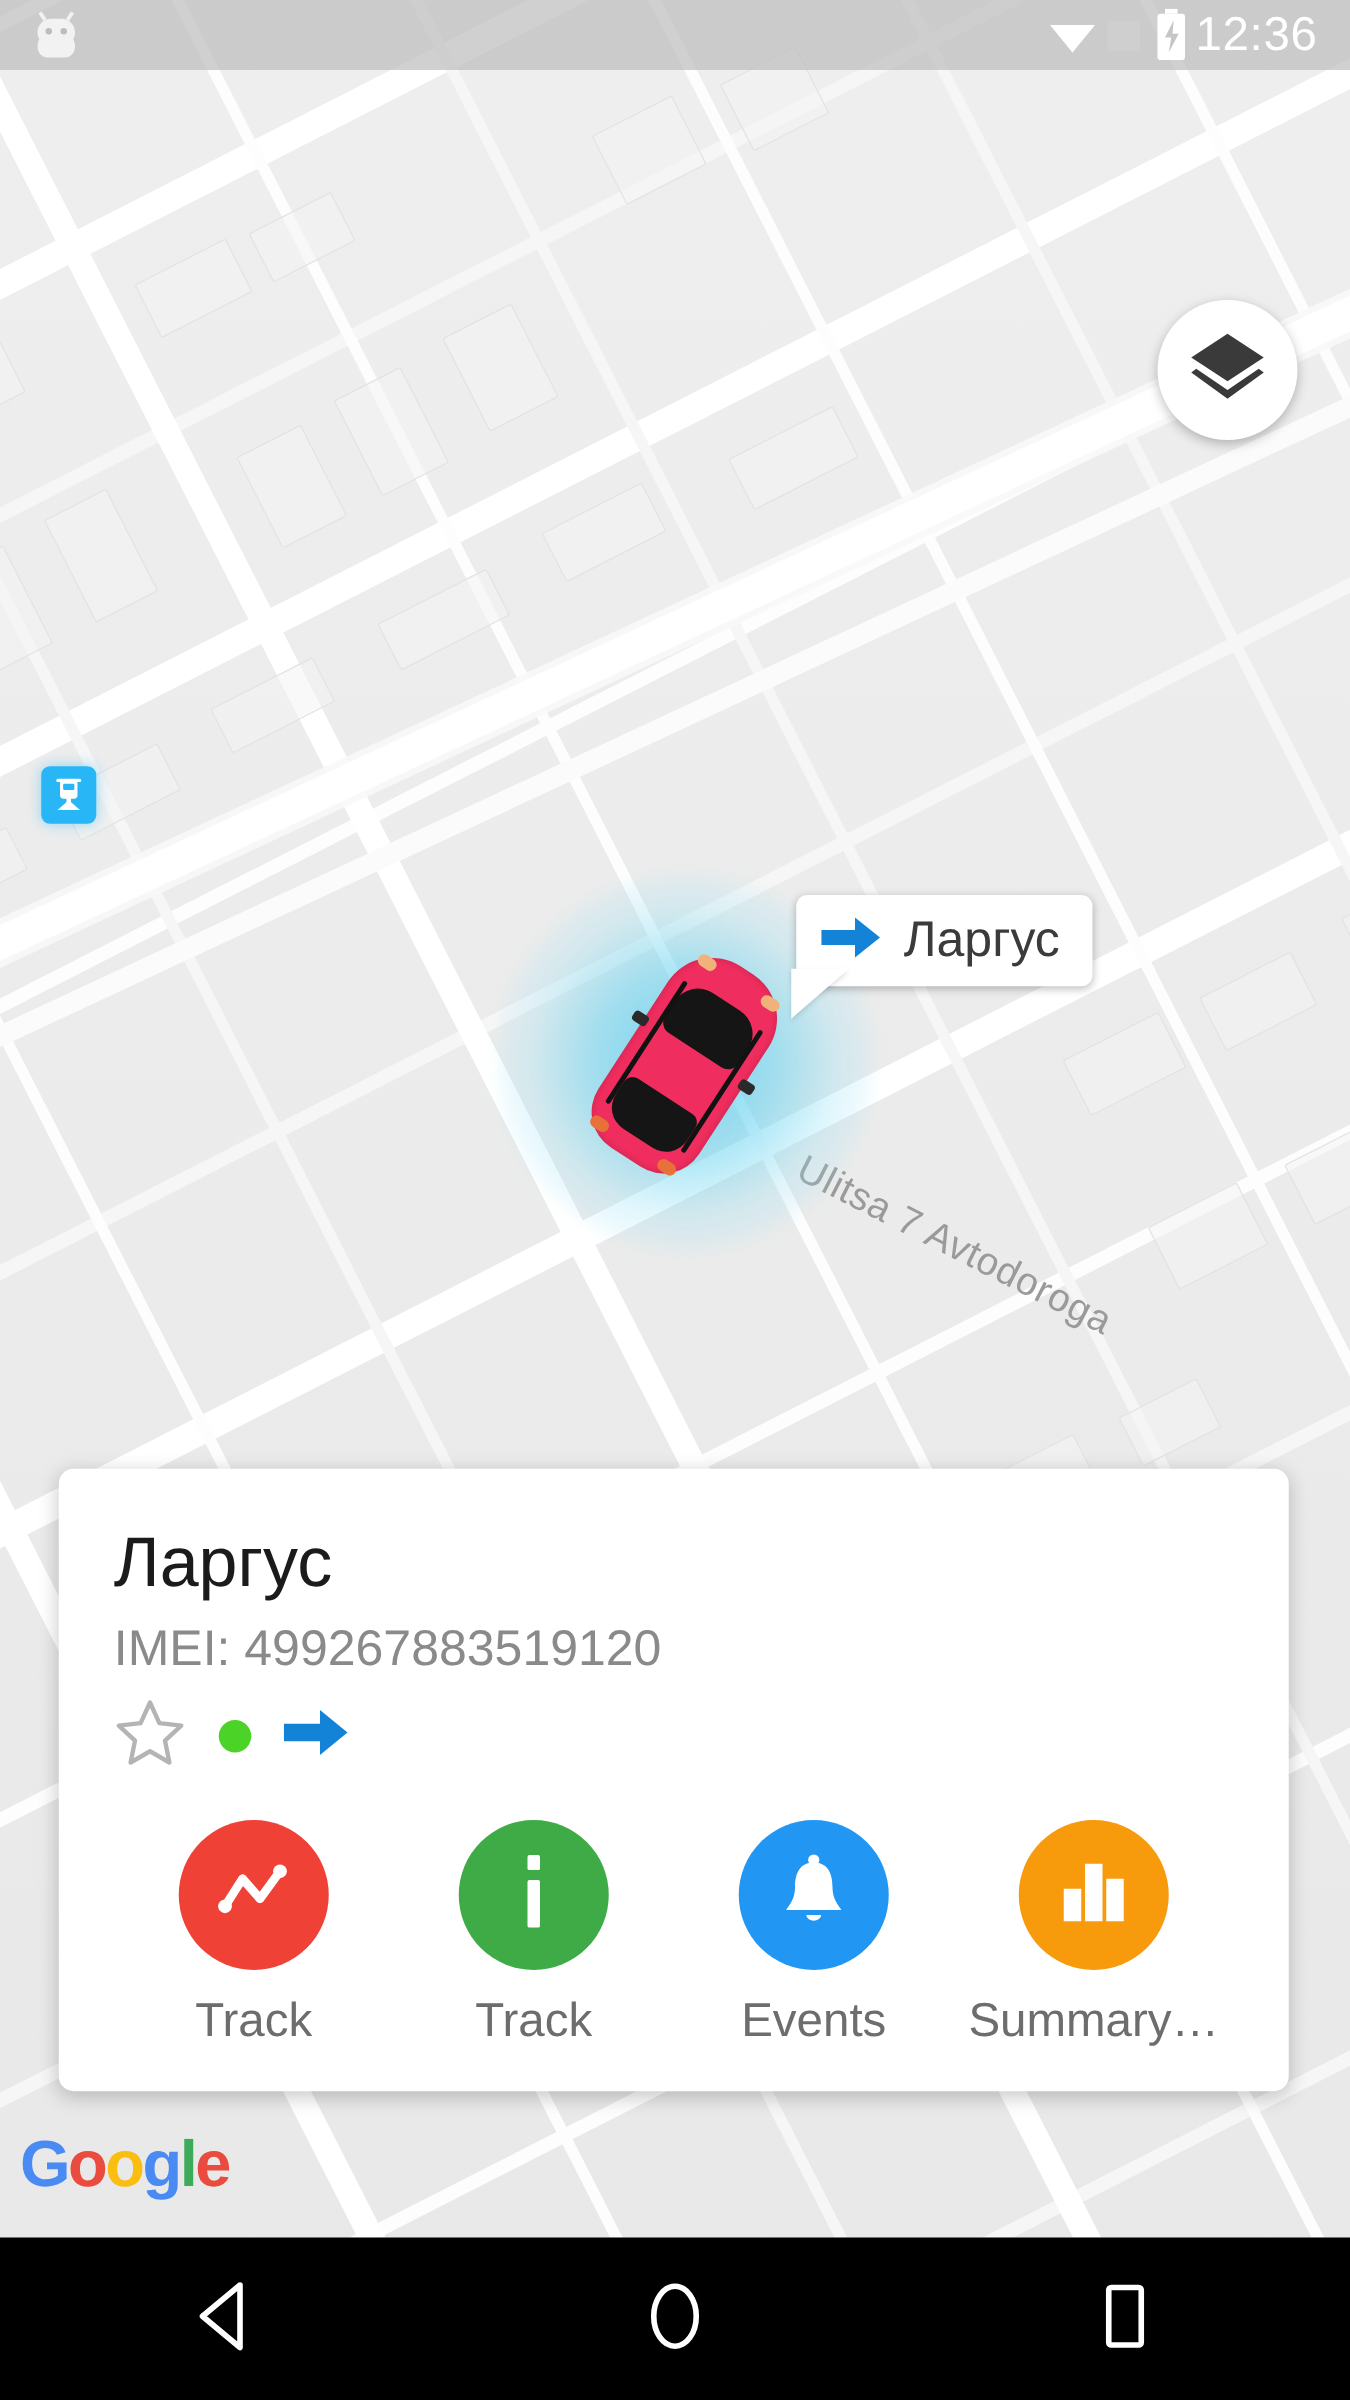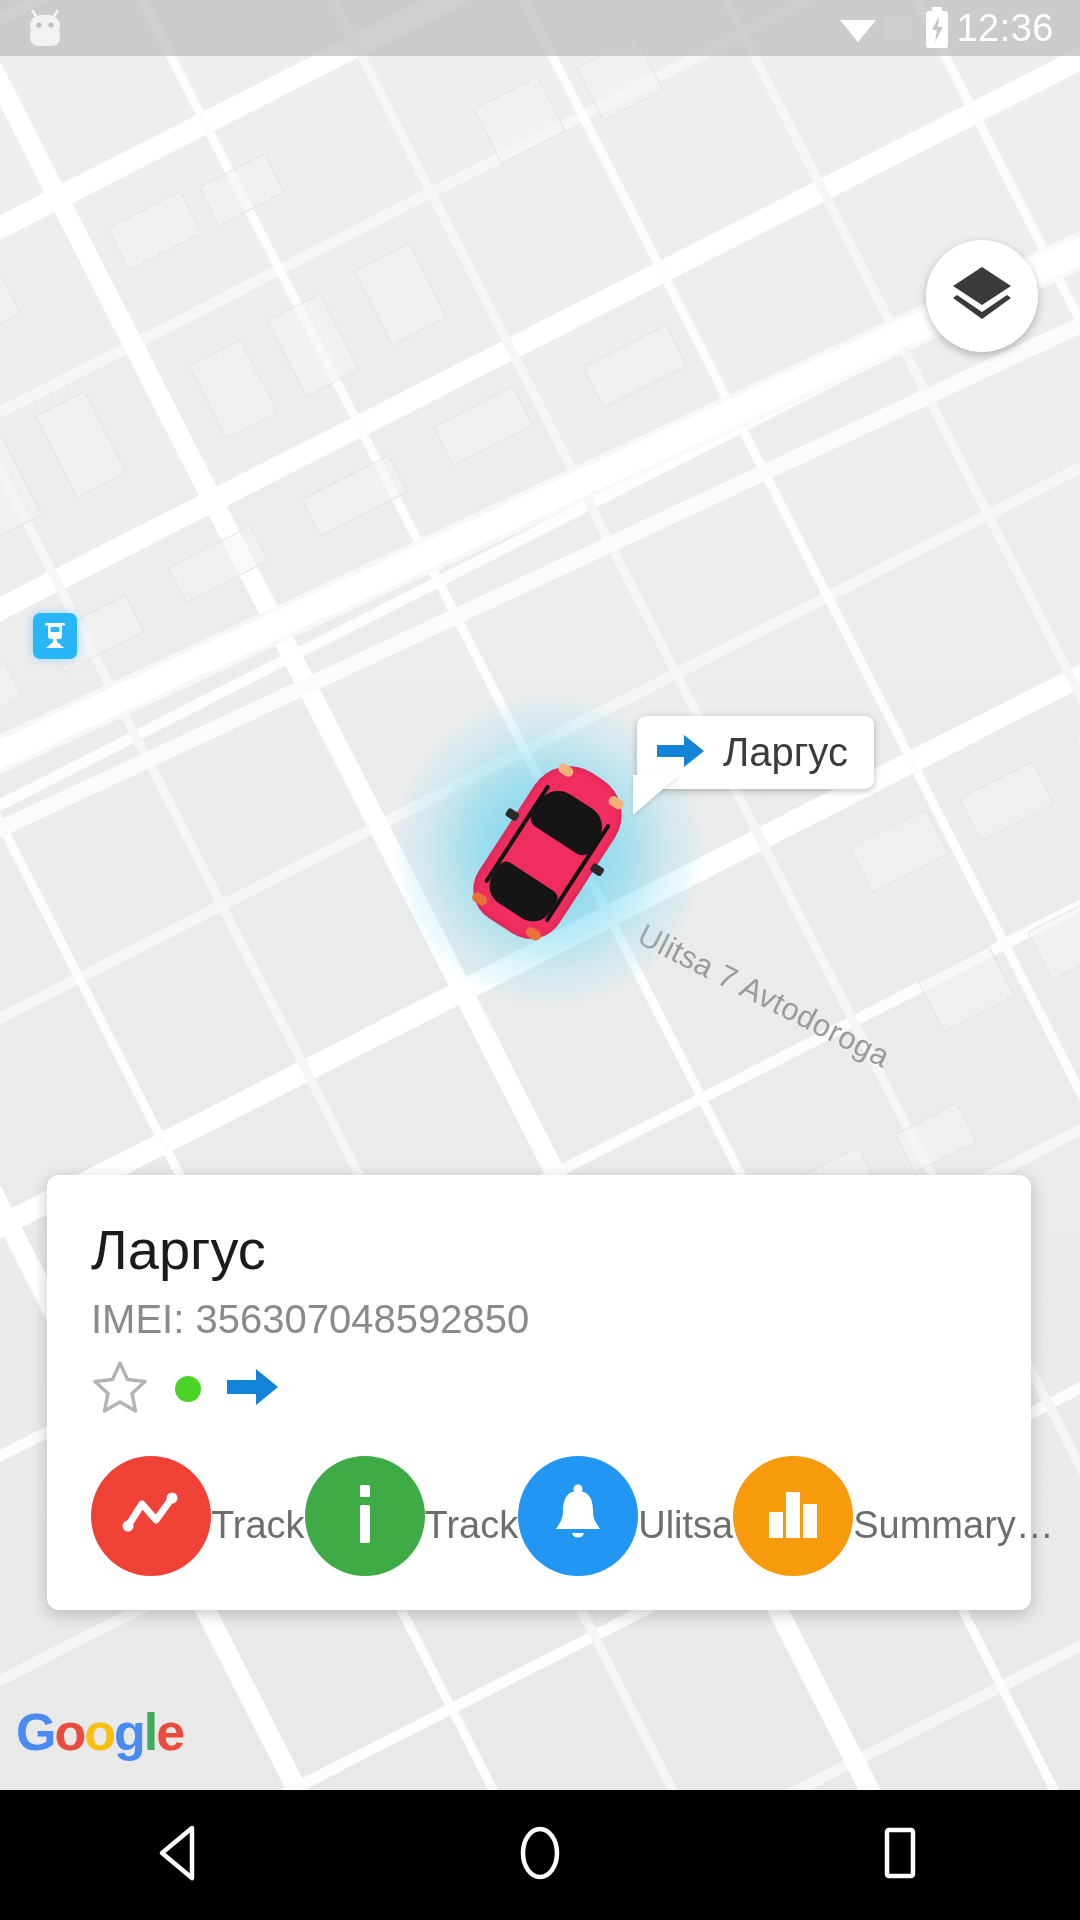--- a/index.html
+++ b/index.html
@@ -147,21 +147,21 @@
     z-index:28;padding:46px 44px 34px 44px;box-sizing:border-box;
   }
   .card-title{font-size:56px;color:#1b1b1b;line-height:1.05;margin:0 0 14px 0;}
   .card-sub{font-size:40px;color:#8a8a8a;margin:0 0 8px 0;line-height:1.2;}
   .card-imei{font-size:40px;color:#8a8a8a;margin:0 0 6px 0;line-height:1.25;}
   .status-row{display:flex;align-items:center;gap:26px;margin-top:14px;height:62px;}
   .dot-green{width:26px;height:26px;border-radius:50%;background:#4bd427;display:block;}
   .status-time{font-size:40px;color:#a2a2a2;margin-left:6px;}
 
   .actions{display:flex;margin-top:36px;}
-  .action{flex:1;display:flex;flex-direction:row;align-items:center;cursor:pointer;justify-content:space-between;}
+  .action{flex:1;display:flex;flex-direction:column;align-items:center;cursor:pointer;justify-content:space-between;}
   .action-circle{
     width:120px;height:120px;border-radius:50%;
     display:flex;align-items:center;justify-content:center;
   }
   .action-label{margin-top:20px;font-size:38px;color:#6d6d6d;white-space:nowrap;}
 
   
   .navbar{
     position:absolute;left:0;bottom:0;width:1080px;height:130px;background:#000;
     display:flex;align-items:center;justify-content:space-around;z-index:50;
@@ -317,21 +317,21 @@
     <span>
       <svg width="62" height="58" viewBox="0 0 62 58" aria-hidden="true">
         <path d="M31 2 L60 21 L31 40 L2 21 Z" fill="#3a3a3a"></path>
         <path d="M6 30 L31 47 L56 30 L60 33 L31 54 L2 33 Z" fill="#3a3a3a"></path>
       </svg>
     </span>
   </div>
 
   <div class="info-card">
     <div class="card-title">Ларгус</div>
-    <div class="card-imei">IMEI: 356307048592850</div>
+    <div class="card-imei">IMEI: 499267883519120</div>
 
     <div class="status-row">
       <span>
         <svg width="58" height="56" viewBox="0 0 58 56" aria-hidden="true">
           <path d="M29 4 L36.5 20.5 L54 22.5 L41 34.5 L44.5 52 L29 43 L13.5 52 L17 34.5 L4 22.5 L21.5 20.5 Z" fill="none" stroke="#b4b4b4" stroke-width="3.5" stroke-linejoin="round"></path>
         </svg>
       </span>
       <span class="dot-green"></span>
       <span>
         <svg width="52" height="40" viewBox="0 0 52 40" aria-hidden="true">
@@ -370,21 +370,21 @@
       <div class="action">
         <div class="action-circle" style="background:#2196f3">
           <span>
             <svg width="58" height="62" viewBox="0 0 58 62" aria-hidden="true">
               <circle cx="29" cy="6" r="4.5" fill="#fff"></circle>
               <path d="M29 8 C17 8 14 18 14 28 C14 38 9 42 7 46 H51 C49 42 44 38 44 28 C44 18 41 8 29 8 Z" fill="#fff"></path>
               <path d="M23 50 C24 56 34 56 35 50 Z" fill="#fff"></path>
             </svg>
           </span>
         </div>
-        <div class="action-label">Ulitsa</div>
+        <div class="action-label">Events</div>
       </div>
 
       <div class="action">
         <div class="action-circle" style="background:#f79a0c">
           <span>
             <svg width="58" height="56" viewBox="0 0 58 56" aria-hidden="true">
               <rect x="5" y="26" width="14" height="26" fill="#fff"></rect>
               <rect x="22" y="6" width="14" height="46" fill="#fff"></rect>
               <rect x="39" y="18" width="14" height="34" fill="#fff"></rect>
             </svg>

